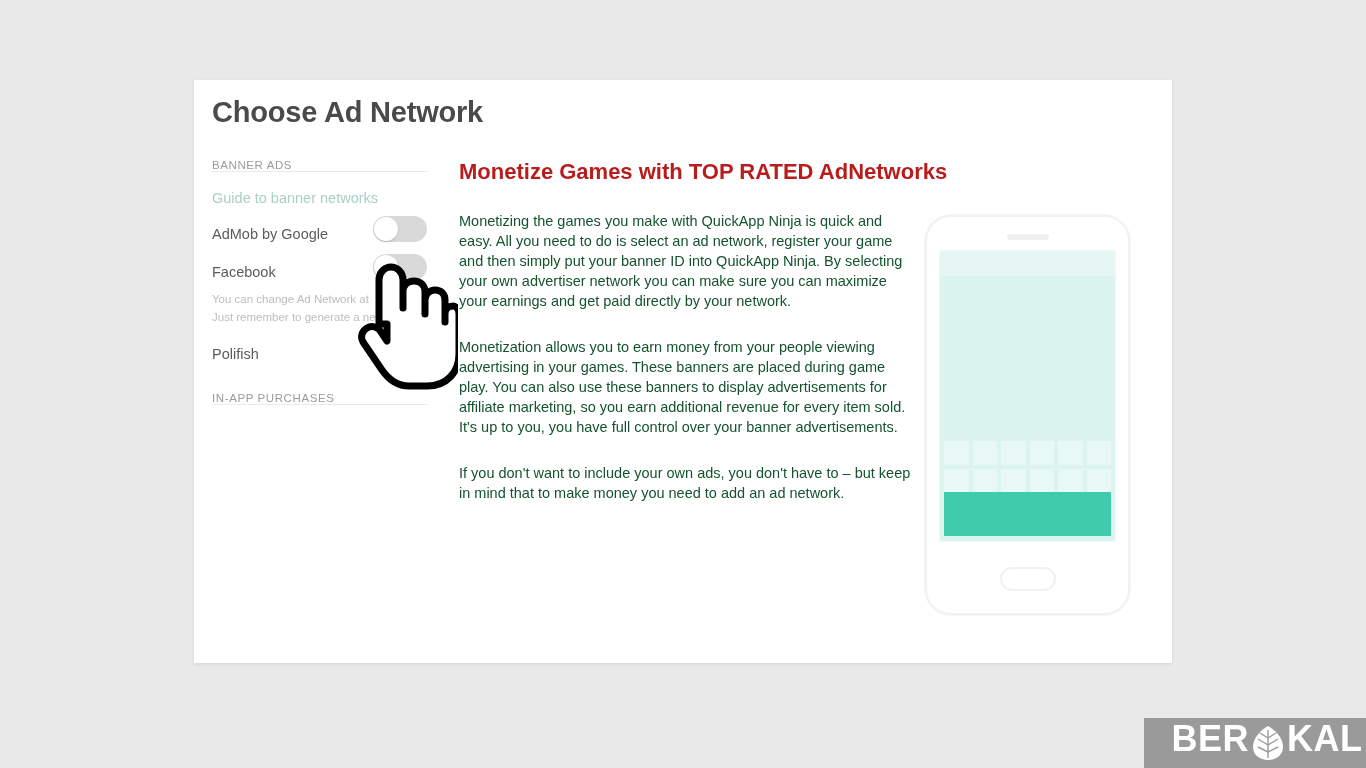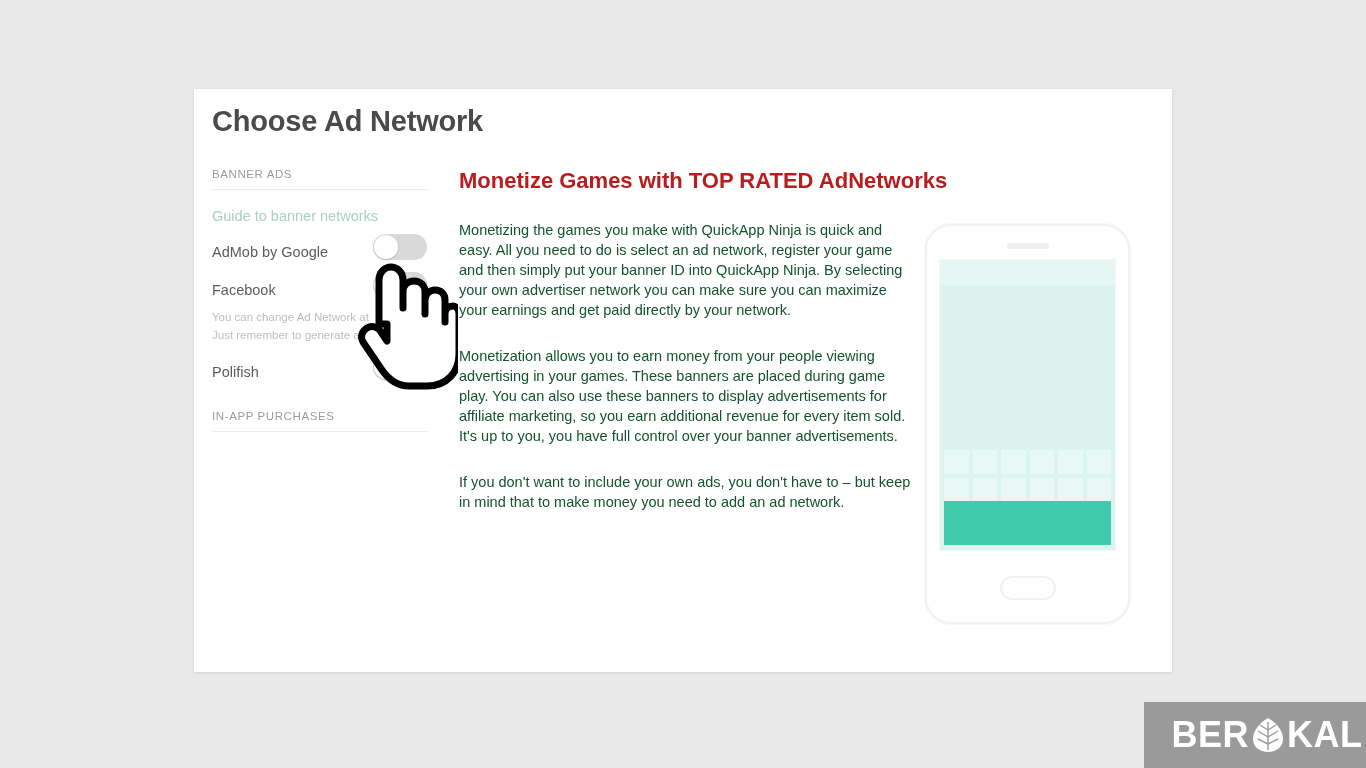--- a/index.html
+++ b/index.html
@@ -13,21 +13,21 @@
   body {
     background: #e9e9e9;
     font-family: "Liberation Sans", sans-serif;
     position: relative;
   }
 
   
   #app-card {
     position: absolute;
     left: 194px;
-    top: 89px;
+    top: 80px;
     width: 978px;
     height: 583px;
     background: #ffffff;
     box-shadow: 0 1px 3px rgba(0,0,0,0.10);
   }
 
   #page-title {
     position: absolute;
     left: 18px;
     top: 16px;
@@ -42,21 +42,20 @@
     position: absolute;
     left: 18px;
     top: 79px;
     width: 215px;
   }
 
   .section-label {
     font-size: 11.5px;
     color: #9b9b9b;
     letter-spacing: 0.6px;
-    padding-bottom: 9px;
     border-bottom: 1px solid #eaeaea;
     margin-bottom: 18px;
   }
 
   .section-label.spaced { margin-top: 30px; }
 
   .guide-link {
     display: block;
     font-size: 14.5px;
     color: #a9cfc7;
@@ -212,24 +211,23 @@
     pointer-events: none;
     z-index: 50;
   }
 
   
   #watermark {
     position: absolute;
     right: 0;
     bottom: 0;
     width: 222px;
-    height: 66px;
+    height: 50px;
     background: #9a9a9a;
     display: flex;
-    align-items: center;
     justify-content: center;
     gap: 1px;
     padding-left: 24px;
   }
   #watermark .wm-text {
     font-size: 36px;
     font-weight: bold;
     color: #ffffff;
     letter-spacing: 0.5px;
   }

